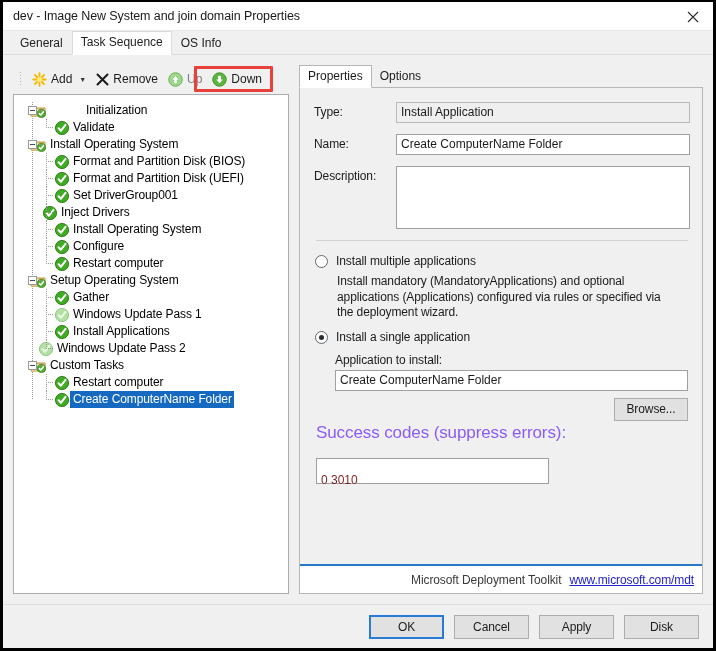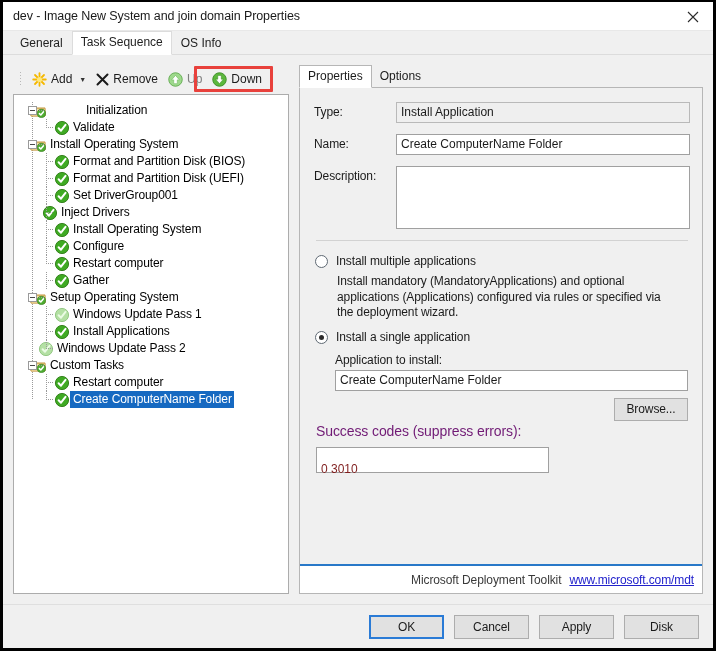--- a/index.html
+++ b/index.html
@@ -357,23 +357,23 @@
     border: 1px solid #adadad;
     font-size: 12px;
     color: #1b1b1b;
     display: flex;
     align-items: center;
     justify-content: center;
     cursor: default;
     letter-spacing: -0.1px;
   }
   .sc-label {
-    font-size: 14px;
-    color: #701a75;
-    margin: 2px 0 8px 2px;
+    font-size: 17px;
+    color: #8b5cf6;
+    margin: 2px 0 15px 2px;
     letter-spacing: -0.1px;
   }
   .sc-input {
     width: 233px;
     height: 21px;
     background: #ffffff;
     border: 1px solid #a0a0a0;
     font-size: 12px;
     color: #7f1d1d;
     padding: 12px 4px;
@@ -618,43 +618,43 @@
             <div class="vline" style="left: 32px; top: 0px; height: 9px;"></div>
             <div class="hline" style="left: 32px; top: 8px; width: 8px;"></div>
             <span class="ticon" style="margin-left: 8px;">
               <svg width="16" height="16" viewBox="0 0 16 16">
                 <circle cx="8" cy="8" r="6.6" fill="#3faa23" stroke="#2c7a14" stroke-width="0.9"></circle>
                 <path d="M4.6 8.2 L7 10.7 L11.5 4.9" stroke="#ffffff" stroke-width="2" fill="none" stroke-linecap="round" stroke-linejoin="round"></path>
               </svg>
             </span>
             <span class="lbl">Restart computer</span>
           </div>
-          <div class="tnode item" style="position: relative; padding-left: 32px;">
-            <div class="vline" style="left: 32px; top: 0px; height: 17px;"></div>
-            <div class="hline" style="left: 32px; top: 8px; width: 8px;"></div>
-            <span class="ticon" style="margin-left: 8px;">
-              <svg width="16" height="16" viewBox="0 0 16 16">
-                <circle cx="8" cy="8" r="6.6" fill="#3faa23" stroke="#2c7a14" stroke-width="0.9"></circle>
-                <path d="M4.6 8.2 L7 10.7 L11.5 4.9" stroke="#ffffff" stroke-width="2" fill="none" stroke-linecap="round" stroke-linejoin="round"></path>
-              </svg>
-            </span>
-            <span class="lbl">Gather</span>
-          </div>
           <div class="tnode group" style="position: relative; padding-left: 14px;">
             <div class="hline" style="left: 25px; top: 8px; width: 6px;"></div>
             <div class="t-expander" style="position: absolute; left: 14px; top: 4px;"></div>
             <span class="ticon">
               <svg width="16" height="16" viewBox="0 0 16 16">
                 <path d="M1 3.5 h4.6 l1.2 1.4 H15 V13 H1 Z" fill="#f7d48a" stroke="#c8a04e" stroke-width="0.9"></path>
                 <path d="M1 5.6 H15 V13 H1 Z" fill="#fce6ad" stroke="#c8a04e" stroke-width="0.8"></path>
                 <circle cx="11.4" cy="10.4" r="4.1" fill="#4fae32" stroke="#34801d" stroke-width="0.7"></circle>
                 <path d="M9.4 10.6 L10.8 12 L13.5 8.8" stroke="#ffffff" stroke-width="1.5" fill="none" stroke-linecap="round" stroke-linejoin="round"></path>
               </svg>
             </span>
             <span class="lbl">Setup Operating System</span>
+          </div>
+          <div class="tnode item" style="position: relative; padding-left: 32px;">
+            <div class="vline" style="left: 32px; top: 0px; height: 17px;"></div>
+            <div class="hline" style="left: 32px; top: 8px; width: 8px;"></div>
+            <span class="ticon" style="margin-left: 8px;">
+              <svg width="16" height="16" viewBox="0 0 16 16">
+                <circle cx="8" cy="8" r="6.6" fill="#3faa23" stroke="#2c7a14" stroke-width="0.9"></circle>
+                <path d="M4.6 8.2 L7 10.7 L11.5 4.9" stroke="#ffffff" stroke-width="2" fill="none" stroke-linecap="round" stroke-linejoin="round"></path>
+              </svg>
+            </span>
+            <span class="lbl">Gather</span>
           </div>
           <div class="tnode item" style="position: relative; padding-left: 32px;">
             <div class="vline" style="left: 32px; top: 0px; height: 17px;"></div>
             <div class="hline" style="left: 32px; top: 8px; width: 8px;"></div>
             <span class="ticon" style="margin-left: 8px;">
               <svg width="16" height="16" viewBox="0 0 16 16">
                 <circle cx="8" cy="8" r="6.6" fill="#b4e0a4" stroke="#8cc47c" stroke-width="0.9"></circle>
                 <path d="M4.6 8.2 L7 10.7 L11.5 4.9" stroke="#eafbe4" stroke-width="2" fill="none" stroke-linecap="round" stroke-linejoin="round"></path>
               </svg>
             </span>

